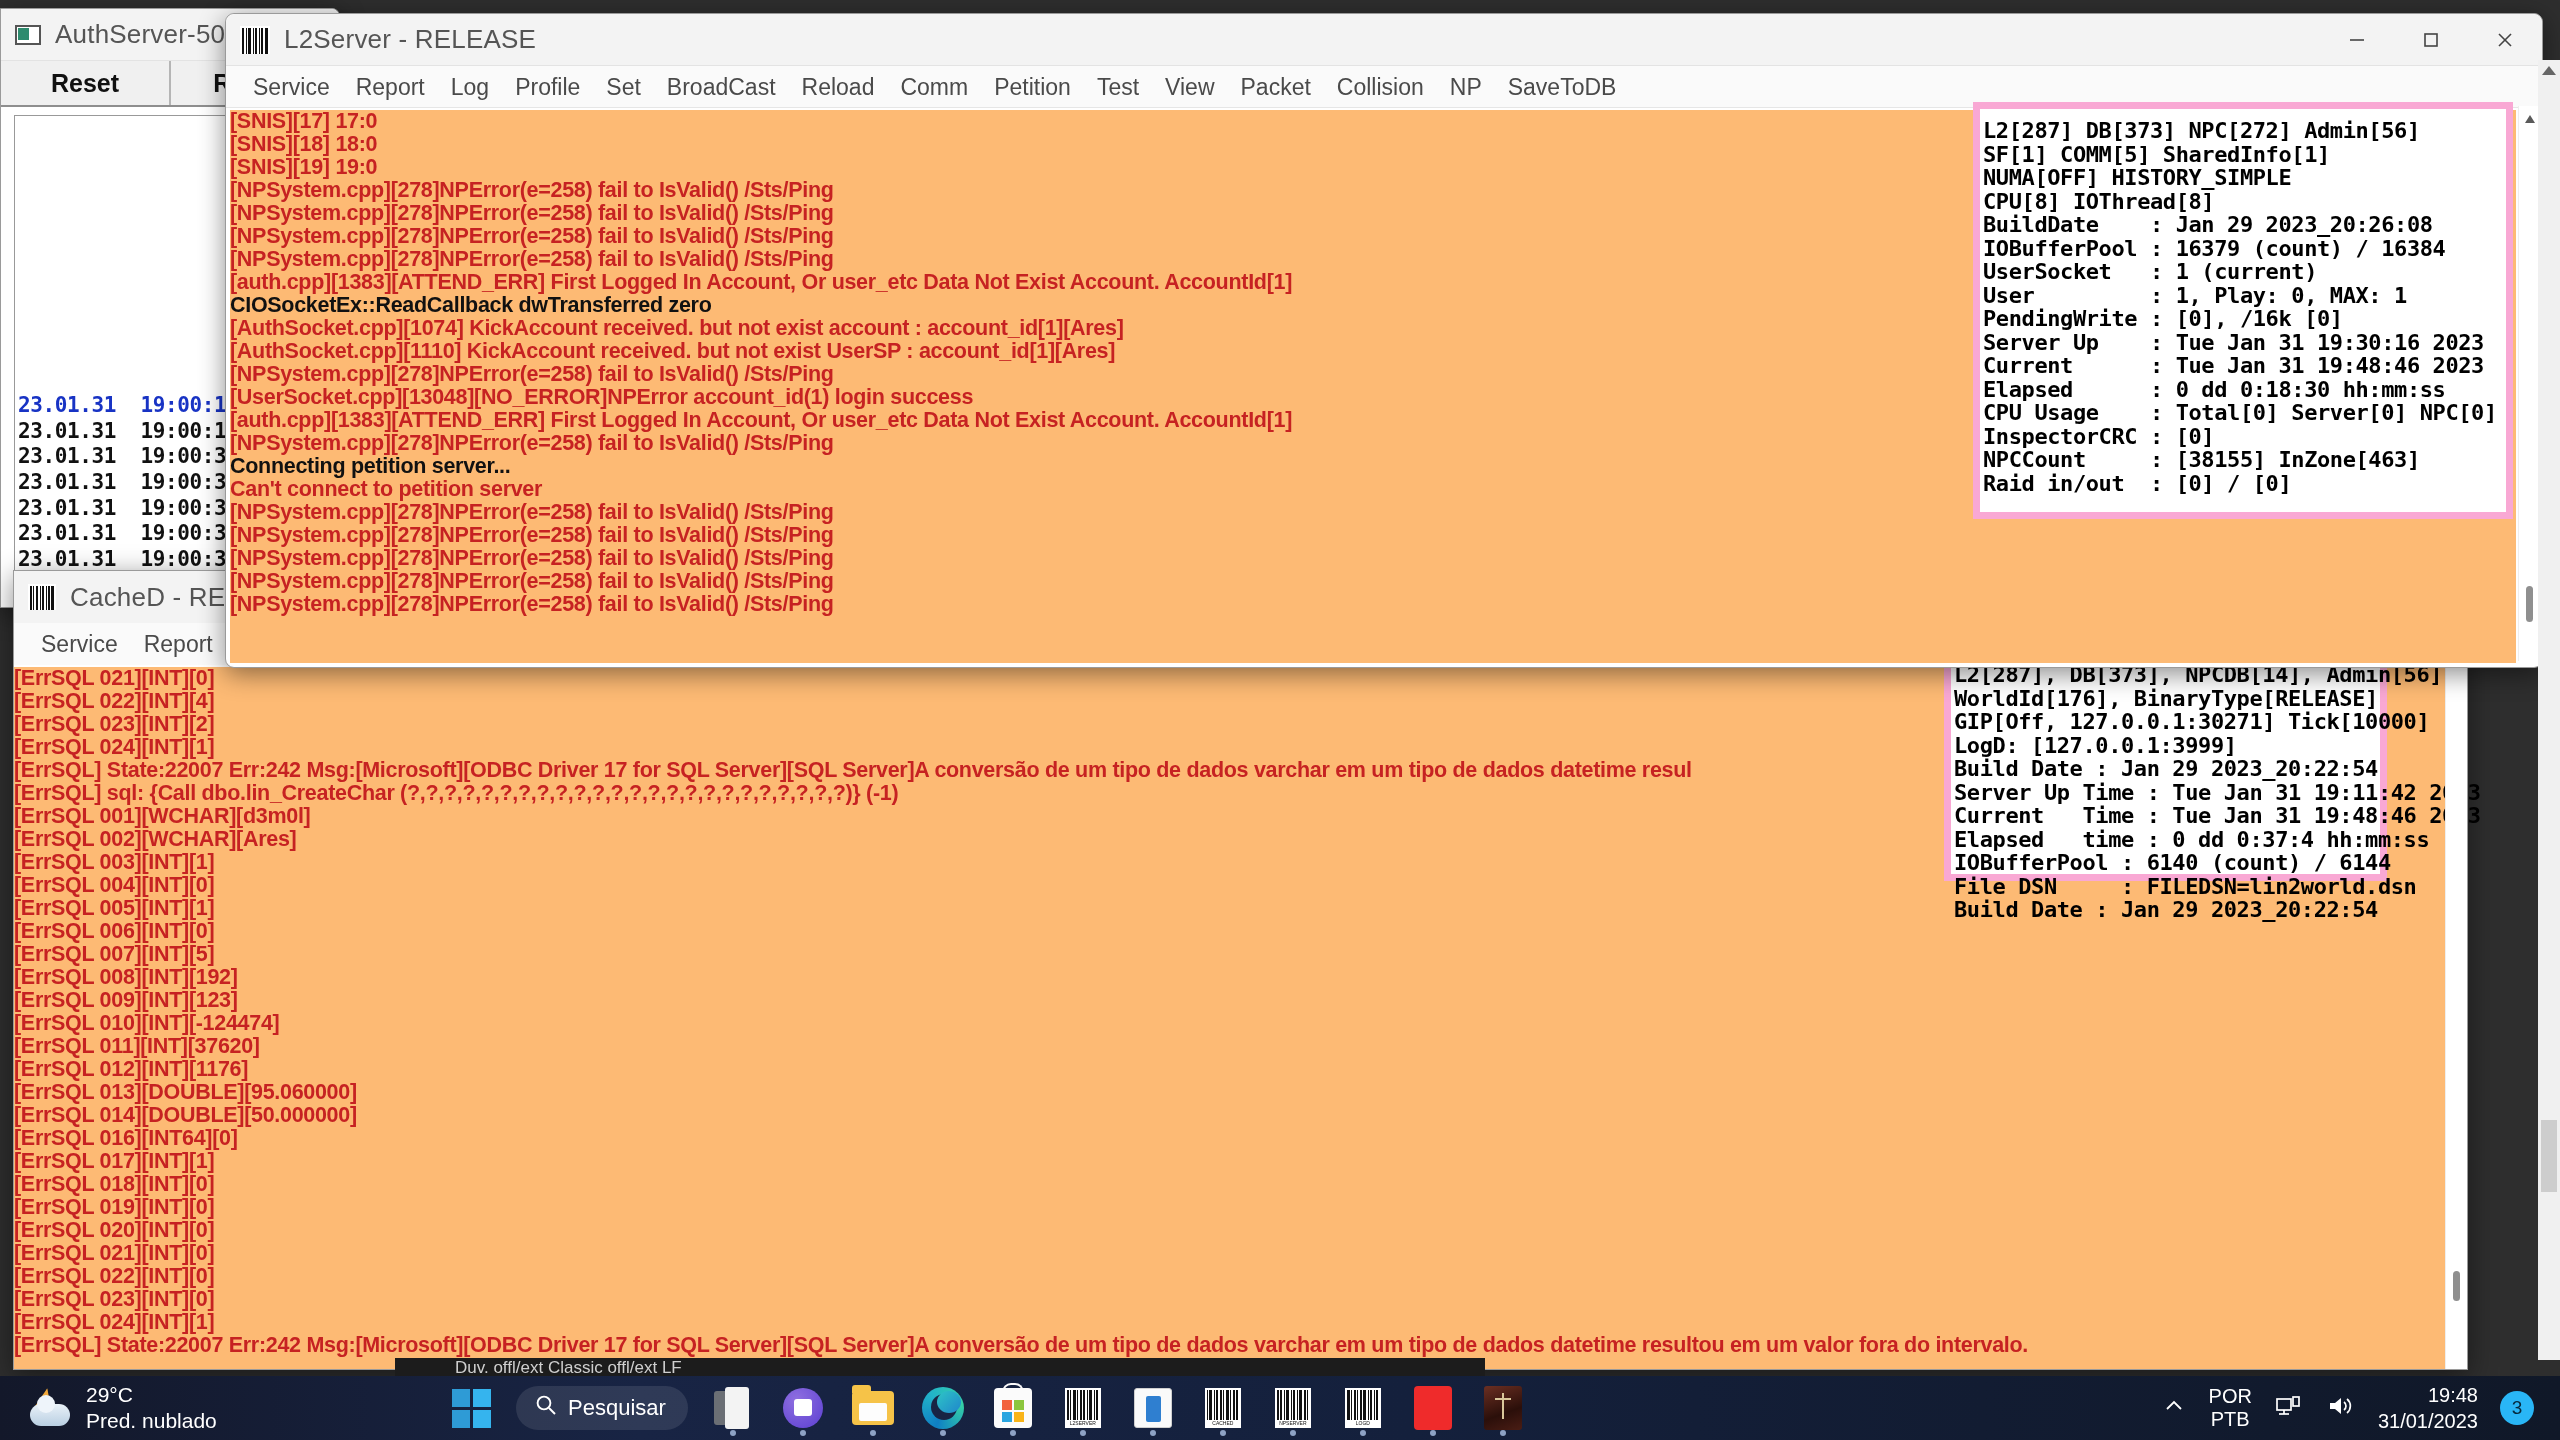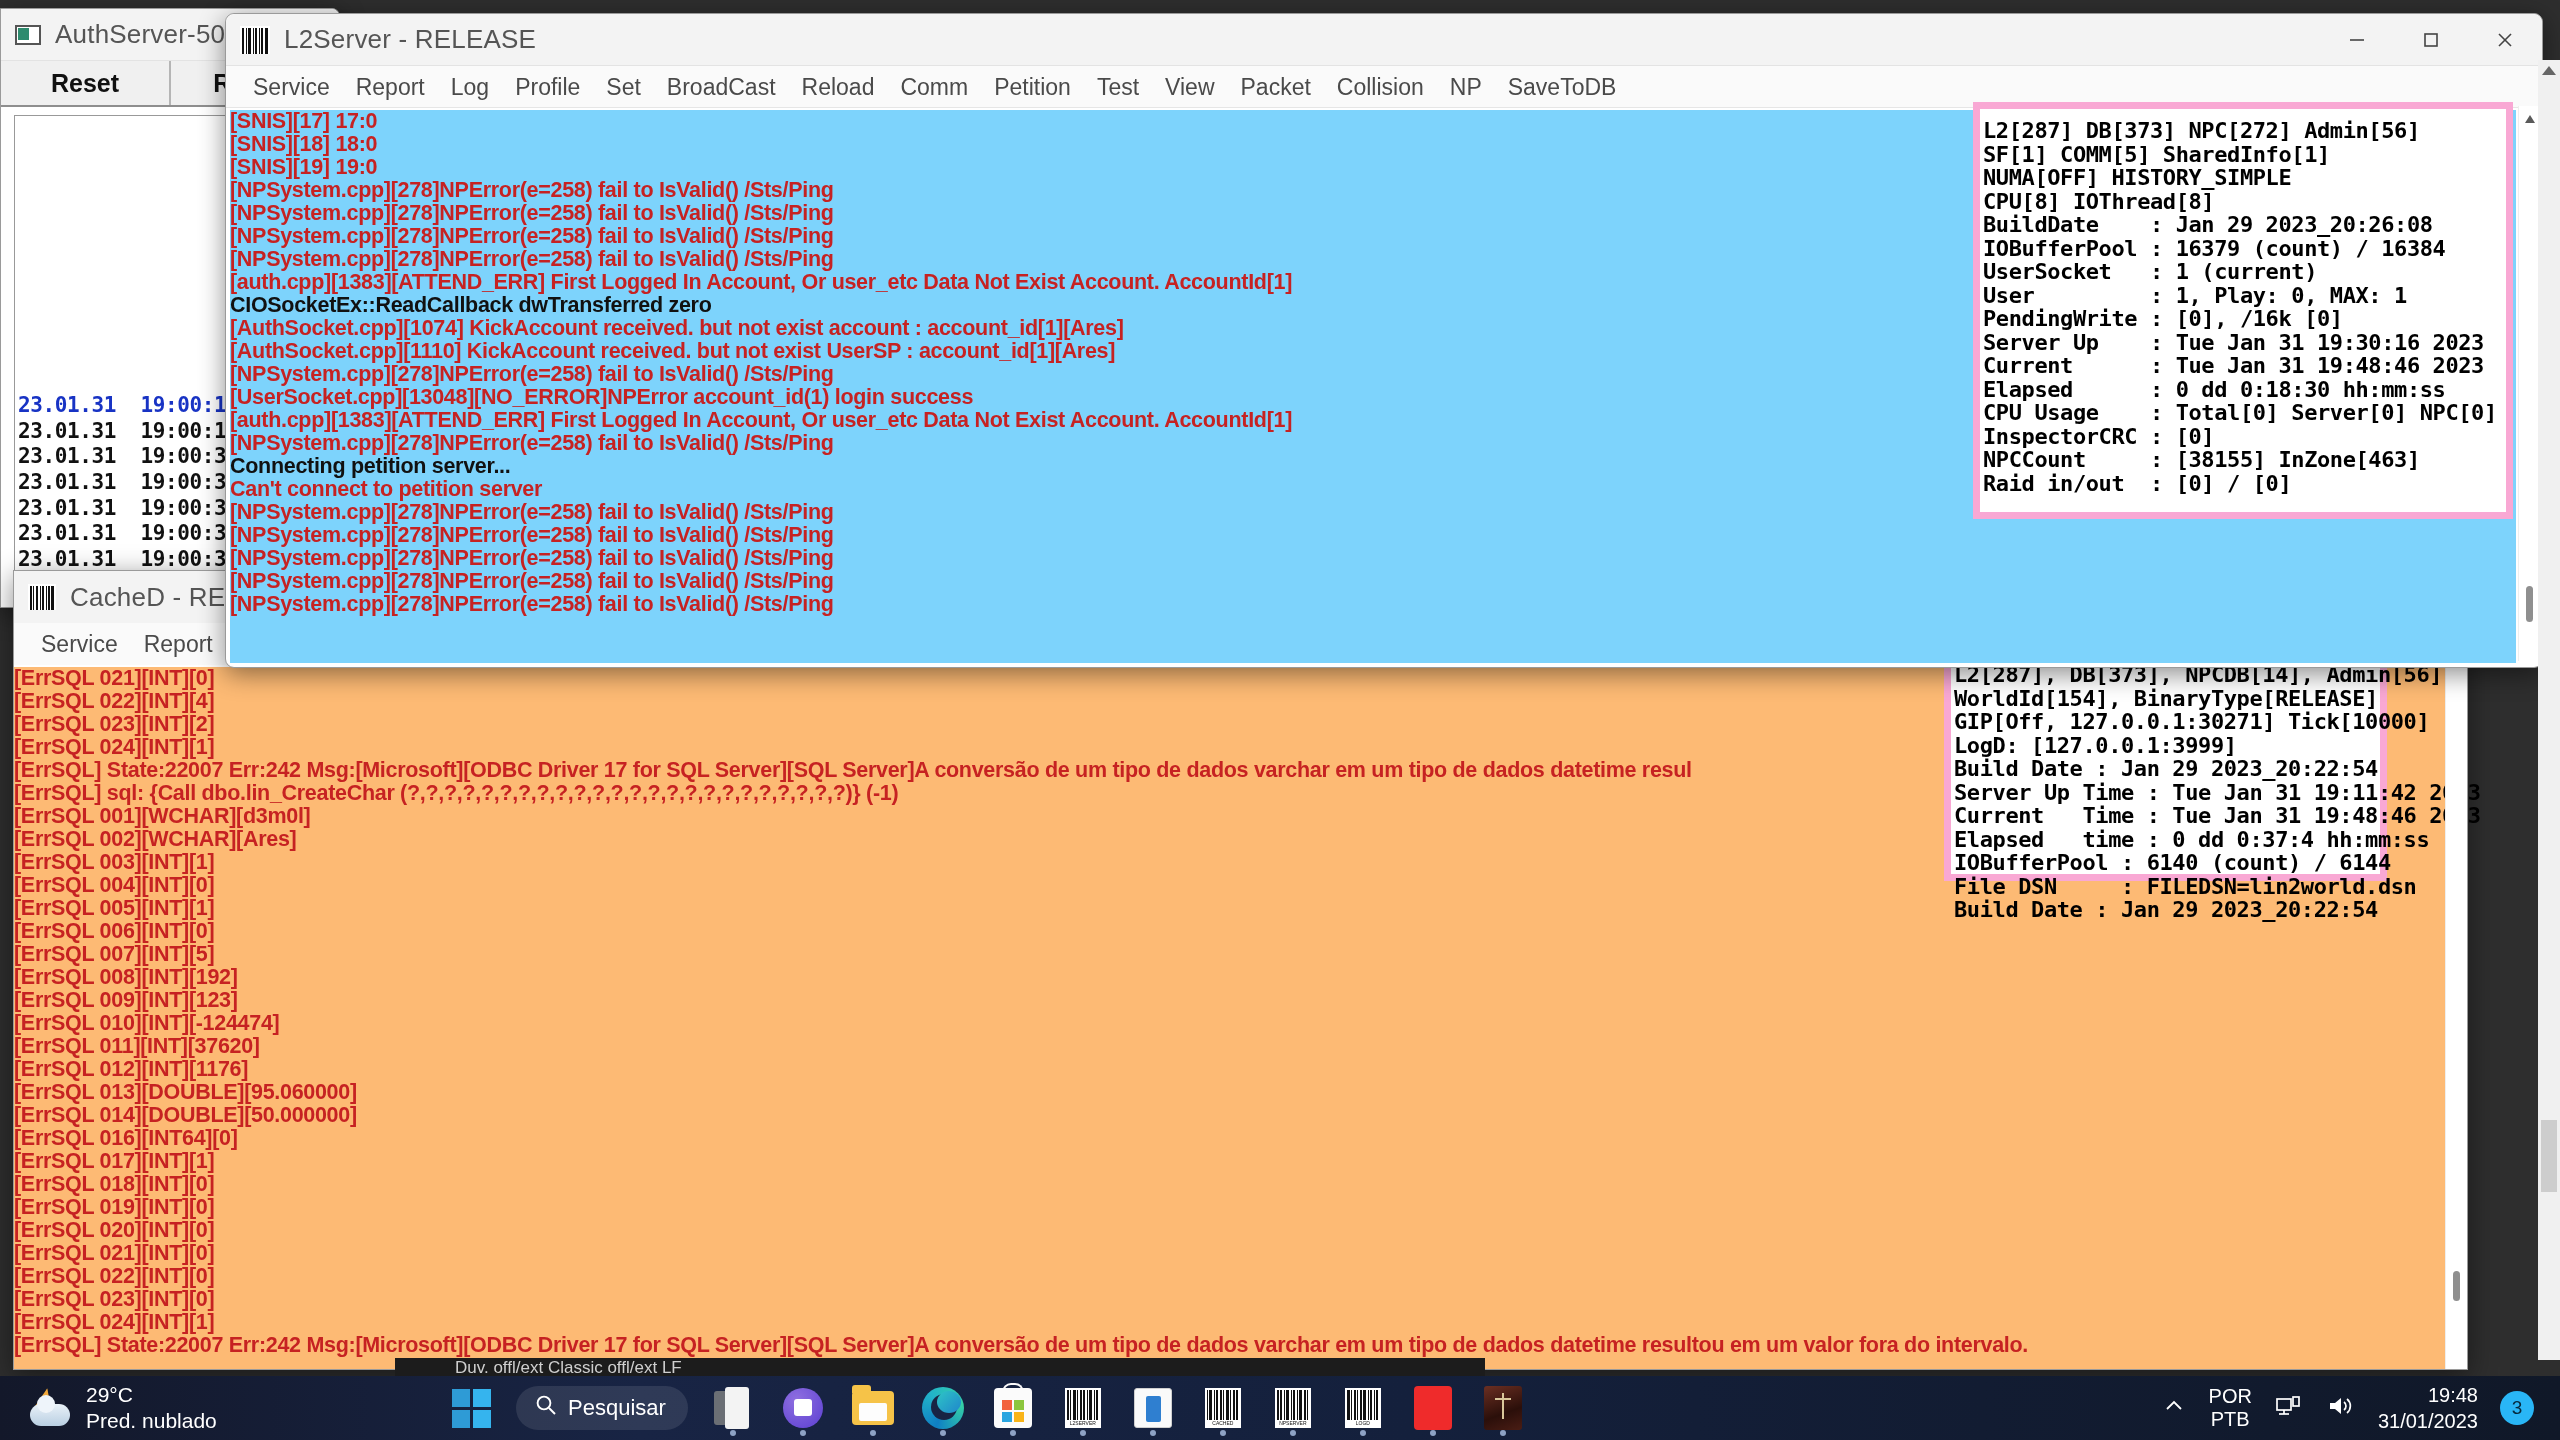--- a/index.html
+++ b/index.html
@@ -48,21 +48,21 @@
 
   
   #cachedwin{ left:13px; top:570px; width:2455px; height:800px; }
   #cachedlog{ position:absolute; left:0px; top:96px; right:18px; bottom:0px;
               background:#fdba74; overflow:hidden; }
 
   
   #l2win{ left:225px; top:13px; width:2318px; height:655px; border-radius:9px; }
   #l2win .titlebar{ border-radius:9px 9px 0 0; }
   #l2log{ position:absolute; left:4px; top:96px; right:26px; bottom:4px;
-          background:#7dd3fc; overflow:hidden; }
+          background:#fdba74; overflow:hidden; }
 
   
   .vscroll{ position:absolute; top:0; right:0; width:22px; bottom:0; background:#fff;
             border-left:1px solid #eee; }
   .vthumb{ position:absolute; left:7px; width:7px; background:#8f8f8f; border-radius:4px; }
   .harrow{ position:absolute; left:5px; width:12px; height:12px; }
 
   
   #deskscroll{ position:absolute; right:0; top:60px; width:22px; height:1300px;
                background:#f0f0f0; }
@@ -190,21 +190,21 @@
         <div class="logline">[ErrSQL 020][INT][0]</div>
         <div class="logline">[ErrSQL 021][INT][0]</div>
         <div class="logline">[ErrSQL 022][INT][0]</div>
         <div class="logline">[ErrSQL 023][INT][0]</div>
         <div class="logline">[ErrSQL 024][INT][1]</div>
         <div class="logline">[ErrSQL] State:22007 Err:242 Msg:[Microsoft][ODBC Driver 17 for SQL Server][SQL Server]A conversão de um tipo de dados varchar em um tipo de dados datetime resultou em um valor fora do intervalo.</div>
       </div>
 
     <div class="infobox" id="cachedinfo" style="left:1930px; top:75px; width:443px; height:235px;">
         <div class="infoline">L2[287], DB[373], NPCDB[14], Admin[56]</div>
-        <div class="infoline">WorldId[154], BinaryType[RELEASE]</div>
+        <div class="infoline">WorldId[176], BinaryType[RELEASE]</div>
         <div class="infoline">GIP[Off, 127.0.0.1:30271] Tick[10000]</div>
         <div class="infoline">LogD: [127.0.0.1:3999]</div>
         <div class="infoline">Build Date : Jan 29 2023_20:22:54</div>
         <div class="infoline">Server Up Time : Tue Jan 31 19:11:42 2023</div>
         <div class="infoline">Current   Time : Tue Jan 31 19:48:46 2023</div>
         <div class="infoline">Elapsed   time : 0 dd 0:37:4 hh:mm:ss</div>
         <div class="infoline">IOBufferPool : 6140 (count) / 6144</div>
         <div class="infoline">File DSN     : FILEDSN=lin2world.dsn</div>
         <div class="infoline">Build Date : Jan 29 2023_20:22:54</div>
       </div>

